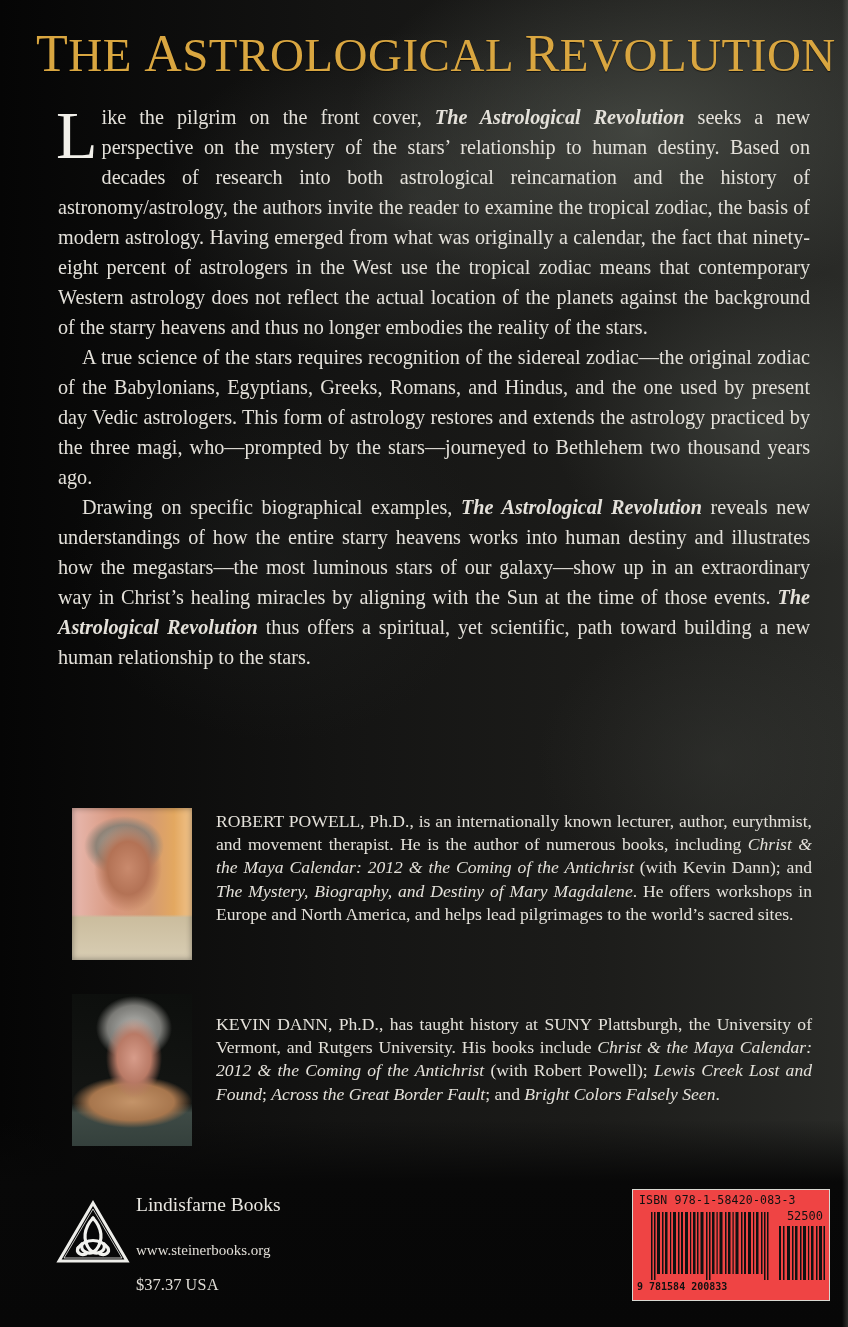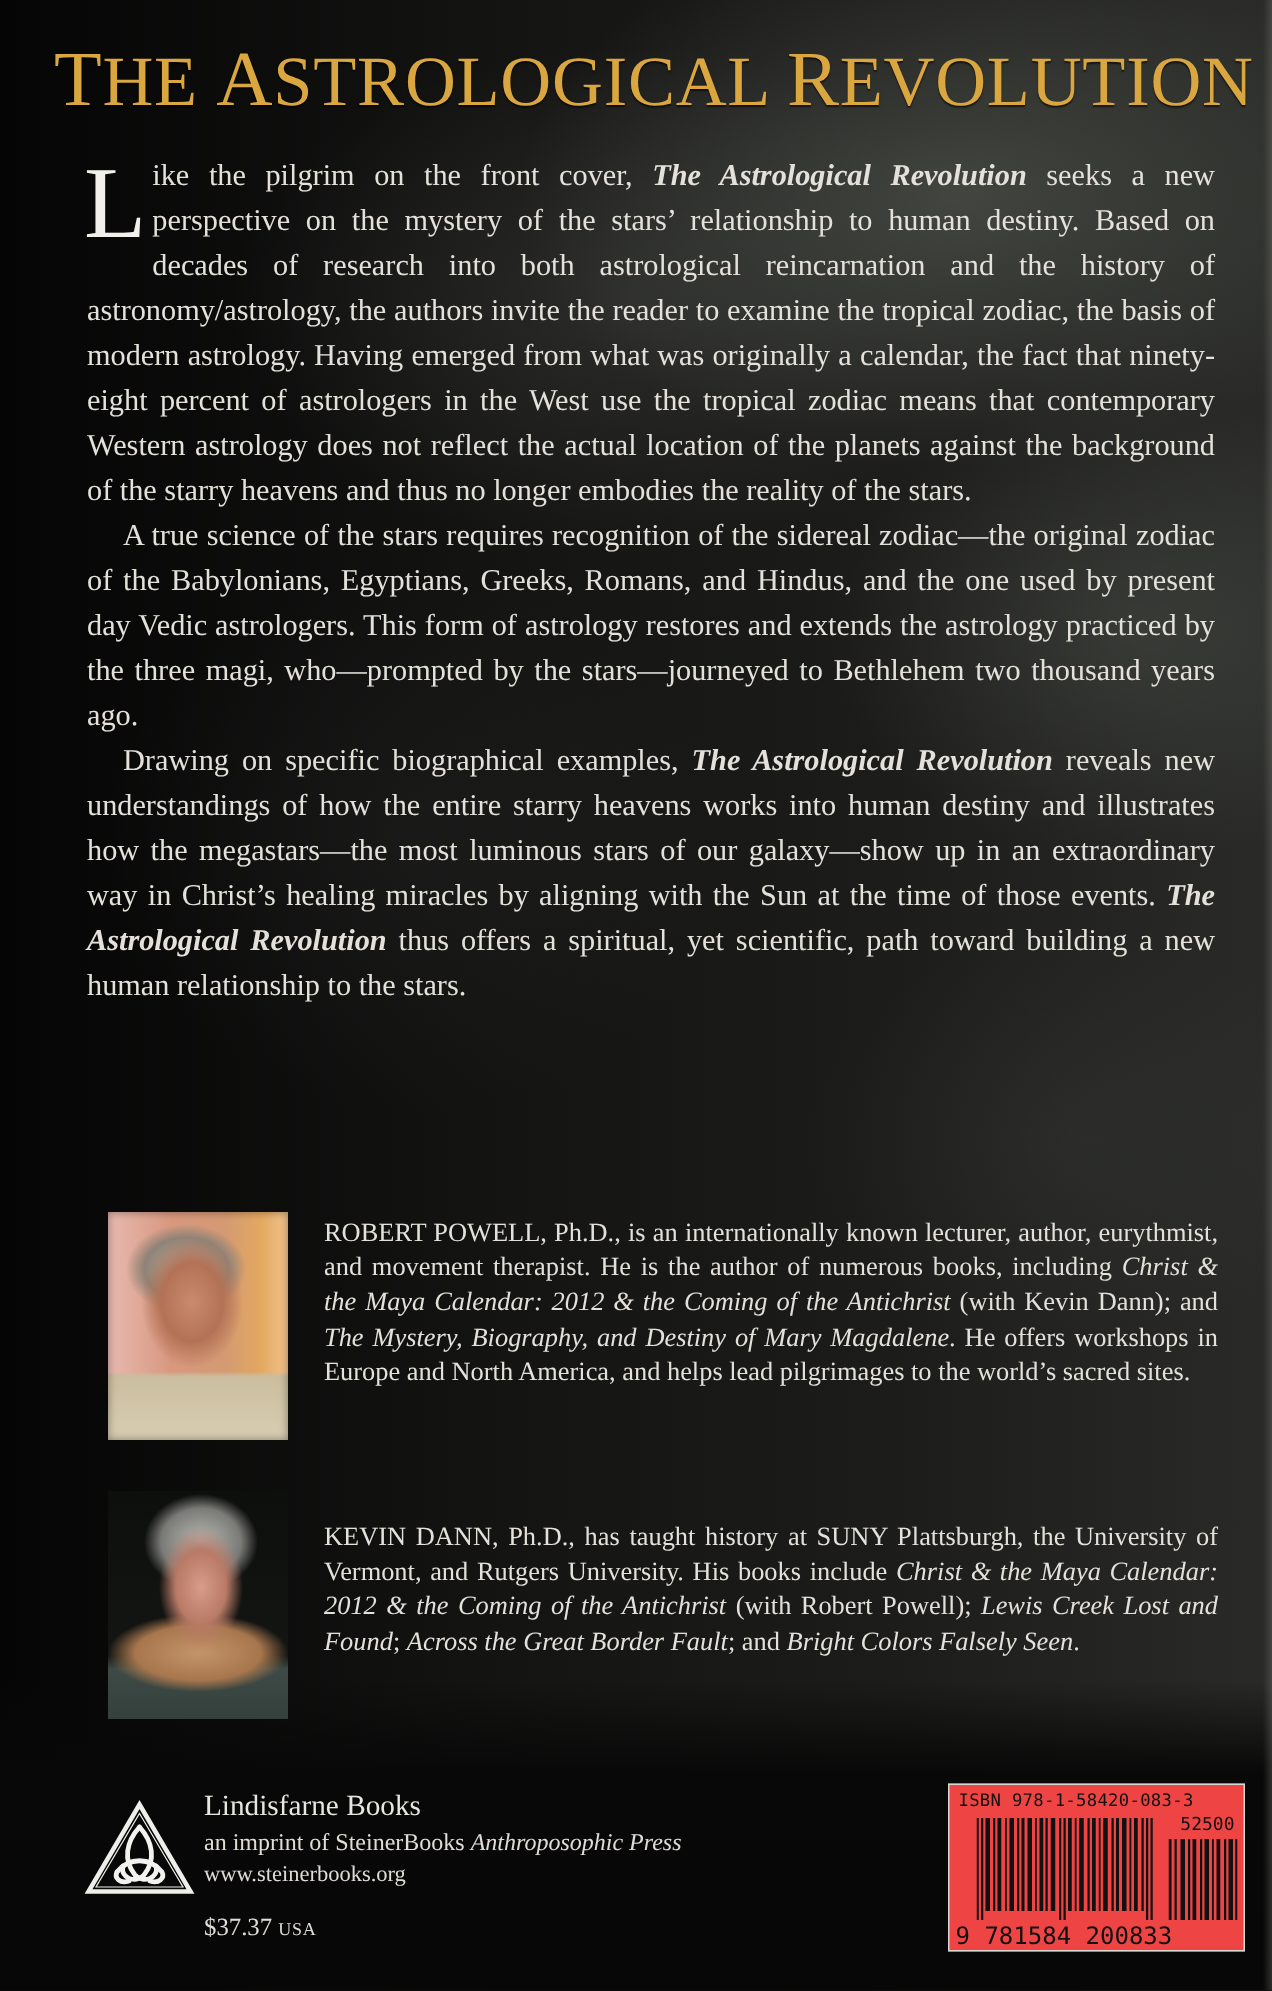--- a/index.html
+++ b/index.html
@@ -102,21 +102,21 @@
       font-size: 16px; color: #e0ddd6; white-space: nowrap;
     }
     .pub-url {
       position: absolute; left: 80px; top: 46px;
       font-size: 15px; color: #e0ddd6; white-space: nowrap;
     }
     .price {
       position: absolute; left: 80px; top: 79px;
       font-size: 16.5px; color: #e0ddd6; white-space: nowrap;
     }
-    .price .sc { font-size: 12px; letter-spacing: 0.5px; margin-top: 37px; }
+    .price .sc { font-size: 16px; letter-spacing: 0.5px; margin-top: 37px; }
 
     .barcode-box {
       position: absolute; left: 632px; top: 1189px; width: 196px; height: 110px;
       background: #ef4444;
       border: 1px solid #d8d8d2;
     }
     .isbn-label {
       position: absolute; left: 6px; top: 3px;
       font-family: "DejaVu Sans Mono", "Liberation Mono", monospace;
       font-size: 11.5px; color: #111; white-space: nowrap; letter-spacing: 0.2px;
@@ -124,21 +124,21 @@
     .price-code {
       position: absolute; right: 6px; top: 19px;
       font-family: "DejaVu Sans Mono", "Liberation Mono", monospace;
       font-size: 12px; color: #111;
     }
     .bars-main { position: absolute; left: 18px; top: 22px; width: 118px; height: 68px; }
     .bars-addon { position: absolute; left: 146px; top: 36px; width: 46px; height: 54px; }
     .ean-digits {
       position: absolute; left: 4px; top: 91px;
       font-family: "DejaVu Sans Mono", "Liberation Mono", monospace;
-      font-size: 16px; color: #111; white-space: nowrap;
+      font-size: 10px; color: #111; white-space: nowrap; font-weight: bold;
     }
   </style>
 </head>
 <body>
 
 <div class="bg"></div>
 <div class="bg-bottom"></div>
 <div class="right-edge"></div>
 
 <div class="content">
@@ -168,21 +168,20 @@
       <polygon points="37,3 71,61 3,61" fill="none" stroke="#eeeeea" stroke-width="3"></polygon>
       <polygon points="37,9 66,58 8,58" fill="none" stroke="#eeeeea" stroke-width="0.8"></polygon>
       <g fill="none" stroke="#f2f2ee" stroke-width="3.2" stroke-linecap="round">
         <path d="M37,18 C28,28 26,40 34,50 C40,56 50,52 48,44"></path>
         <path d="M37,18 C46,28 48,40 40,50 C34,56 24,52 26,44"></path>
         <path d="M22,48 C30,38 44,38 52,48 C54,52 50,56 44,54"></path>
         <path d="M22,48 C20,52 24,56 30,54"></path>
       </g>
     </svg>
     <div class="pub-name">Lindisfarne Books</div>
-    <div class="pub-imprint"><span>an imprint of SteinerBooks </span><i>Anthroposophic Press</i></div>
     <div class="pub-url">www.steinerbooks.org</div>
     <div class="price"><span>$37.37</span> <span class="sc">USA</span></div>
   </div>
 
   <div class="barcode-box">
     <div class="isbn-label">ISBN 978-1-58420-083-3</div>
     <div class="price-code">52500</div>
     <svg class="bars-main" viewBox="0 0 118 68" preserveAspectRatio="none">
       <g fill="#111">
         <rect x="0" y="0" width="1.5" height="68"></rect>

